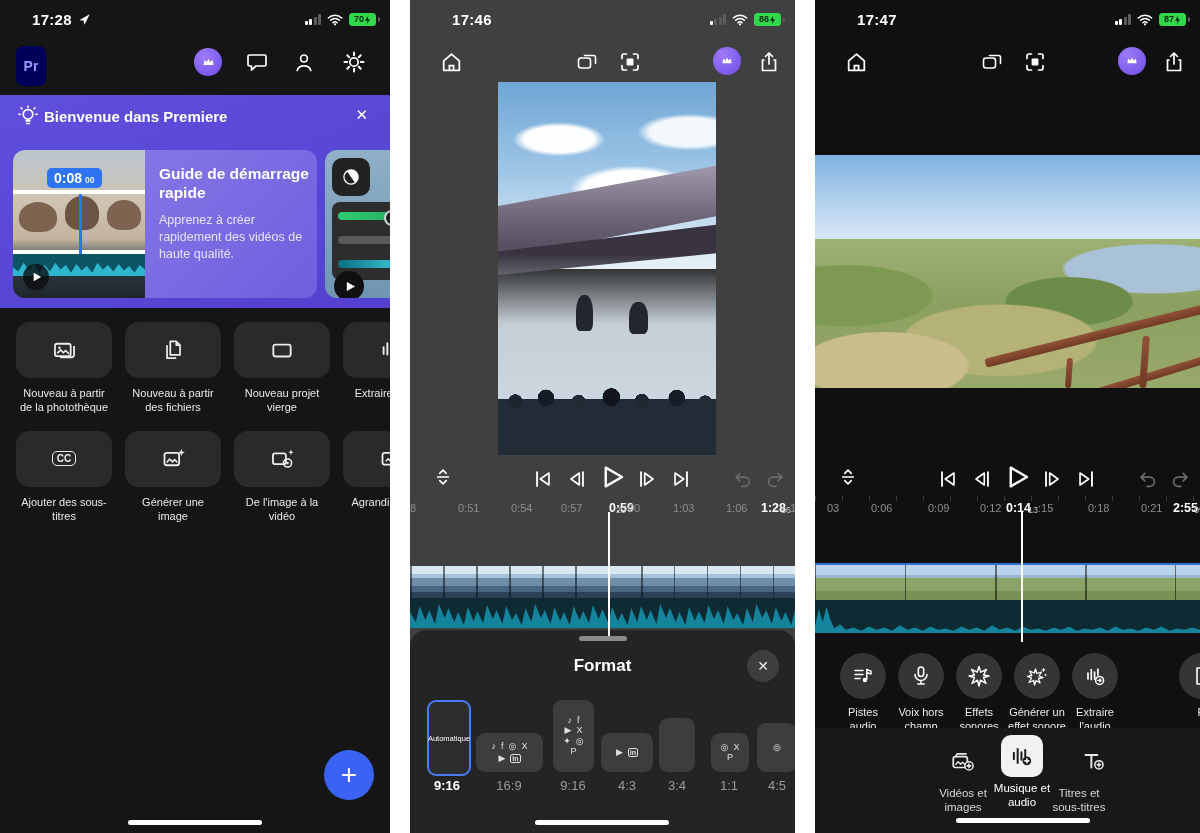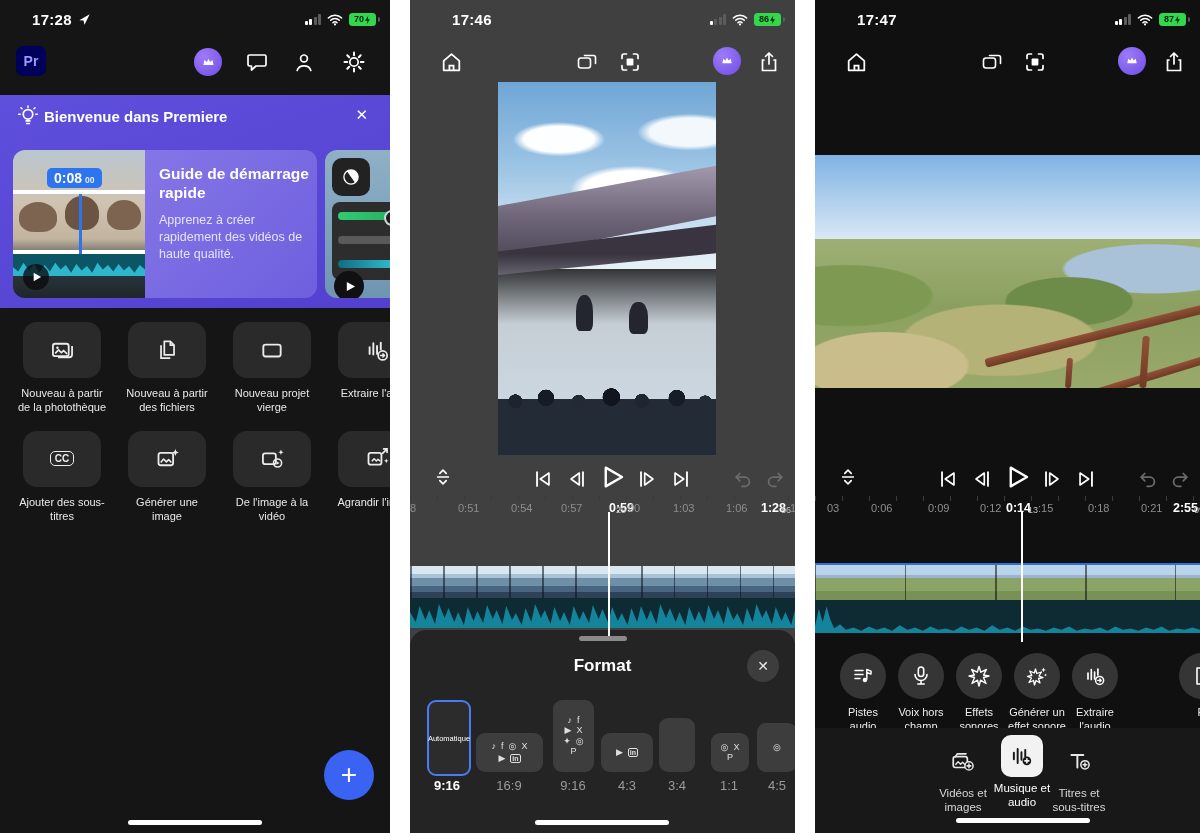--- a/index.html
+++ b/index.html
@@ -16,21 +16,21 @@
   .sb-right{position:absolute;top:13px;display:flex;align-items:center;gap:6px;}
   .sig{display:flex;align-items:flex-end;gap:1.5px;height:11px;}
   .sig i{display:block;width:3px;border-radius:1px;background:#fff;}
   .sig i.dim{background:#5c5c5c;}
   .batt{position:relative;width:27px;height:13px;border-radius:3.5px;background:#32d74b;
         display:flex;align-items:center;justify-content:center;gap:0px;}
   .batt span{font-size:9px;font-weight:700;color:#06250f;line-height:1;}
   .batt:after{content:"";position:absolute;right:-3.5px;top:4px;width:2px;height:5px;background:#5c5c5c;border-radius:0 2px 2px 0;}
 
   
-  .logo{position:absolute;left:16px;top:46px;width:30px;height:30px;border-radius:7px;background:#00005b;
+  .logo{position:absolute;left:16px;top:46px;width:30px;height:40px;border-radius:7px;background:#00005b;
         display:flex;align-items:center;justify-content:center;font-size:14px;font-weight:700;color:#99f;}
   .hbtn{position:absolute;top:48px;width:28px;height:28px;display:flex;align-items:center;justify-content:center;}
   .crown{border-radius:50%;background:radial-gradient(circle at 35% 30%,#9d7bf7,#6e4de8);}
   .banner{position:absolute;left:0;top:95px;width:390px;height:213px;
           background:linear-gradient(160deg,#5f4fdd,#5340cf);}
   .banner-title{position:absolute;left:44px;top:13px;font-size:15px;font-weight:700;color:#fff;}
   .banner-x{position:absolute;right:22px;top:10px;color:#fff;font-size:15px;line-height:20px;}
   .card{position:absolute;left:13px;top:55px;width:304px;height:148px;border-radius:12px;overflow:hidden;display:flex;}
   .thumb{position:relative;width:132px;height:148px;background:linear-gradient(180deg,#b9c6cf 0%,#cfc3b2 35%,#c3b4a0 60%,#2b3a40 78%,#20262b 100%);flex:none;}
   .hand{position:absolute;border-radius:50% 50% 40% 40%;background:#7d6450;}
@@ -49,21 +49,21 @@
   .card2{position:absolute;left:325px;top:55px;width:80px;height:148px;border-radius:12px;overflow:hidden;
          background:linear-gradient(180deg,#8fb0c6,#6f95b2);}
   .c2icon{position:absolute;left:7px;top:8px;width:38px;height:38px;border-radius:10px;background:#222;
           display:flex;align-items:center;justify-content:center;}
   .c2panel{position:absolute;left:7px;top:52px;width:73px;height:78px;border-radius:8px;background:#2d2d2d;}
   .c2bar{position:absolute;left:6px;height:8px;border-radius:4px;}
   .c2knob{position:absolute;width:12px;height:12px;border-radius:50%;background:#1e1e1e;border:2px solid #cfd6da;}
   .actions{position:absolute;left:16px;top:322px;width:358px;display:grid;grid-template-columns:repeat(4,1fr);
            column-gap:13px;row-gap:16px;}
   .action{display:flex;flex-direction:column;align-items:center;}
-  .tile{width:78px;height:56px;border-radius:14px;background:#2a2a2a;display:flex;align-items:center;justify-content:center;}
+  .tile{width:96px;height:56px;border-radius:14px;background:#2a2a2a;display:flex;align-items:center;justify-content:center;}
   .alabel{margin-top:8px;font-size:11px;line-height:1.3;color:#e9e9e9;text-align:center;width:92px;}
   .ccpill{border:1.7px solid #ececec;border-radius:5px;font-size:10px;font-weight:700;color:#ececec;padding:1px 4px;}
   .fab{position:absolute;left:324px;top:750px;width:50px;height:50px;border-radius:50%;background:#3a63f3;
        display:flex;align-items:center;justify-content:center;color:#fff;font-size:28px;font-weight:400;line-height:1;}
   .homebar{position:absolute;top:820px;width:134px;height:5px;border-radius:3px;background:#fff;}
 
   
   .tbtn{position:absolute;top:47px;width:30px;height:30px;display:flex;align-items:center;justify-content:center;}
   .preview2{position:absolute;left:88px;top:82px;width:218px;height:373px;overflow:hidden;background:#0a0a0a;}
   .sky2{position:absolute;left:0;top:0;width:100%;height:50%;background:linear-gradient(180deg,#6fa6d6 0%,#9cc4e4 45%,#e9f2f8 100%);}
@@ -775,21 +775,21 @@
             <svg width="26" height="26" viewBox="0 0 24 24">
               <g stroke="#181818" stroke-width="1.8" stroke-linecap="round">
                 <path d="M4.5 9 v6 M8 5.5 v13 M11.5 8.5 v7 M15 6.5 v6"></path>
               </g>
               <circle cx="16.5" cy="16.5" r="4" fill="#181818"></circle>
               <path d="M16.5 14.7 v3.6 M14.7 16.5 h3.6" stroke="#f2f2f2" stroke-width="1.5" stroke-linecap="round"></path>
             </svg>
           </div>
         <div class="tl on">Musique et audio</div>
       </div>
-      <div class="tab" style="left:229px;top:12px;">
+      <div class="tab" style="left:229px;top:12px;align-items:flex-end;">
         <div class="tabicon">
             <svg width="26" height="26" viewBox="0 0 24 24">
               <path d="M5 6.5 h11 M10.5 6.5 V18" fill="none" stroke="#e8e8e8" stroke-width="1.8" stroke-linecap="round"></path>
               <circle cx="17.5" cy="15.5" r="3.8" fill="#181818" stroke="#e8e8e8" stroke-width="1.4"></circle>
               <path d="M17.5 13.8 v3.4 M15.8 15.5 h3.4" stroke="#e8e8e8" stroke-width="1.4" stroke-linecap="round"></path>
             </svg>
           </div>
         <div class="tl">Titres et sous-titres</div>
       </div>
     </div>

